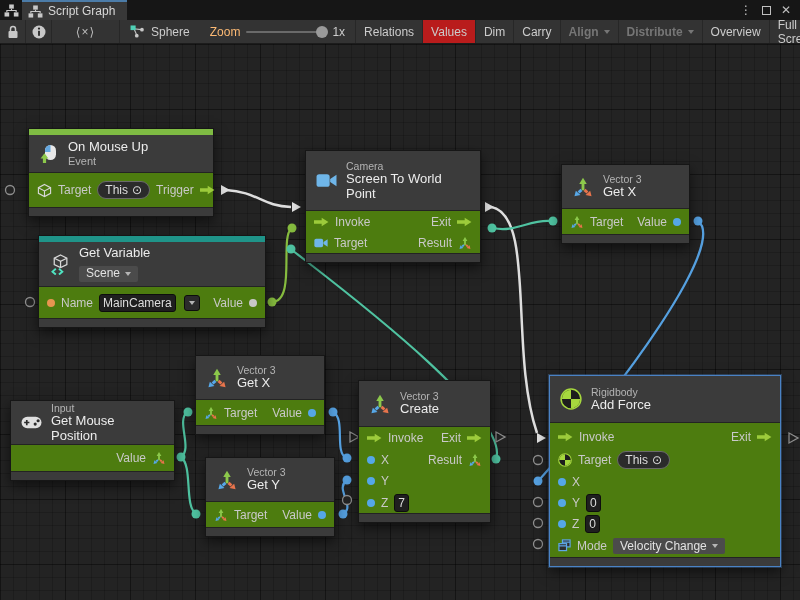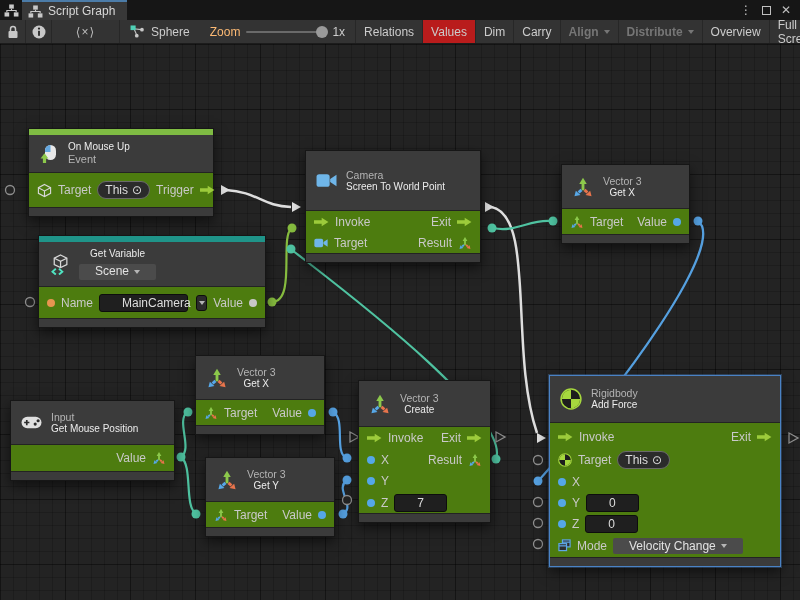--- a/index.html
+++ b/index.html
@@ -52,37 +52,37 @@
 
   
   .node { position:absolute; z-index:2; background:#313131; border:1px solid #161616;
     box-shadow:0 5px 12px rgba(0,0,0,.55); color:#cccccc; }
   .node.selected { border:1px solid #4a82c4; box-shadow:0 0 0 1px rgba(74,130,196,.35), 0 5px 12px rgba(0,0,0,.55); }
   .accent { height:6px; }
   .nhead { background:#3b3b3b; border-bottom:1px solid #232323; display:flex; align-items:center;
     gap:9px; padding:0 10px; }
   .ht { display:flex; flex-direction:column; justify-content:center; line-height:1.15; }
   .cat { font-size:10.5px; color:#b4b4b4; }
-  .ttl { font-size:10px; color:#ececec;text-align:center; }
+  .ttl { font-size:13px; color:#ececec; }
   .sub { font-size:11px; color:#b4b4b4; }
   .nbody { background:#4d7c0f; }
   .nrow { display:flex; align-items:center; gap:6px; padding:0 8px; font-size:12px; color:#c9c9c9; }
   .push { margin-left:auto; }
   .nfoot { height:9px; background:#3b3b3b; border-top:1px solid #232323; }
   .dot { width:8px; height:8px; border-radius:50%; display:inline-block; flex:0 0 auto; }
   .dot.blue { background:#55a7e8; } .dot.orange { background:#e89550; } .dot.gray { background:#c8c8c8; }
   .chip { display:inline-flex; align-items:center; gap:4px; background:#2b2b2b; border:1px solid #6a6a6a;
     border-radius:9px; padding:1px 7px; font-size:12px; color:#dddddd; }
-  .field { background:#1f1f1f; border:1px solid #0d0d0d; border-radius:3px; padding:1px 22px;
+  .field { background:#1f1f1f; border:1px solid #0d0d0d; border-radius:3px; padding:1px 3px;
     font-size:12px; color:#dddddd; min-width:14px; text-align:left; }
   .ddbtn { width:16px; height:16px; background:#2b2b2b; border:1px solid #0d0d0d; border-radius:3px;
     display:inline-flex; align-items:center; justify-content:center; margin-left:2px; }
   .ddbtn .caret { margin:0; }
   .ddgray { display:inline-flex; align-items:center; background:#4b4b4b; border-radius:2px;
-    padding:1px 16px; font-size:12px; color:#e2e2e2; }
+    padding:1px 7px; font-size:12px; color:#e2e2e2; }
   .ic { display:inline-flex; align-items:center; justify-content:center; flex:0 0 auto; }
 </style>
 </head>
 <body>
 
 <div id="stage">
 
   <div class="tabbar">
     <div class="win-icon ic">
         <svg width="15" height="13" viewBox="0 0 16 14">

